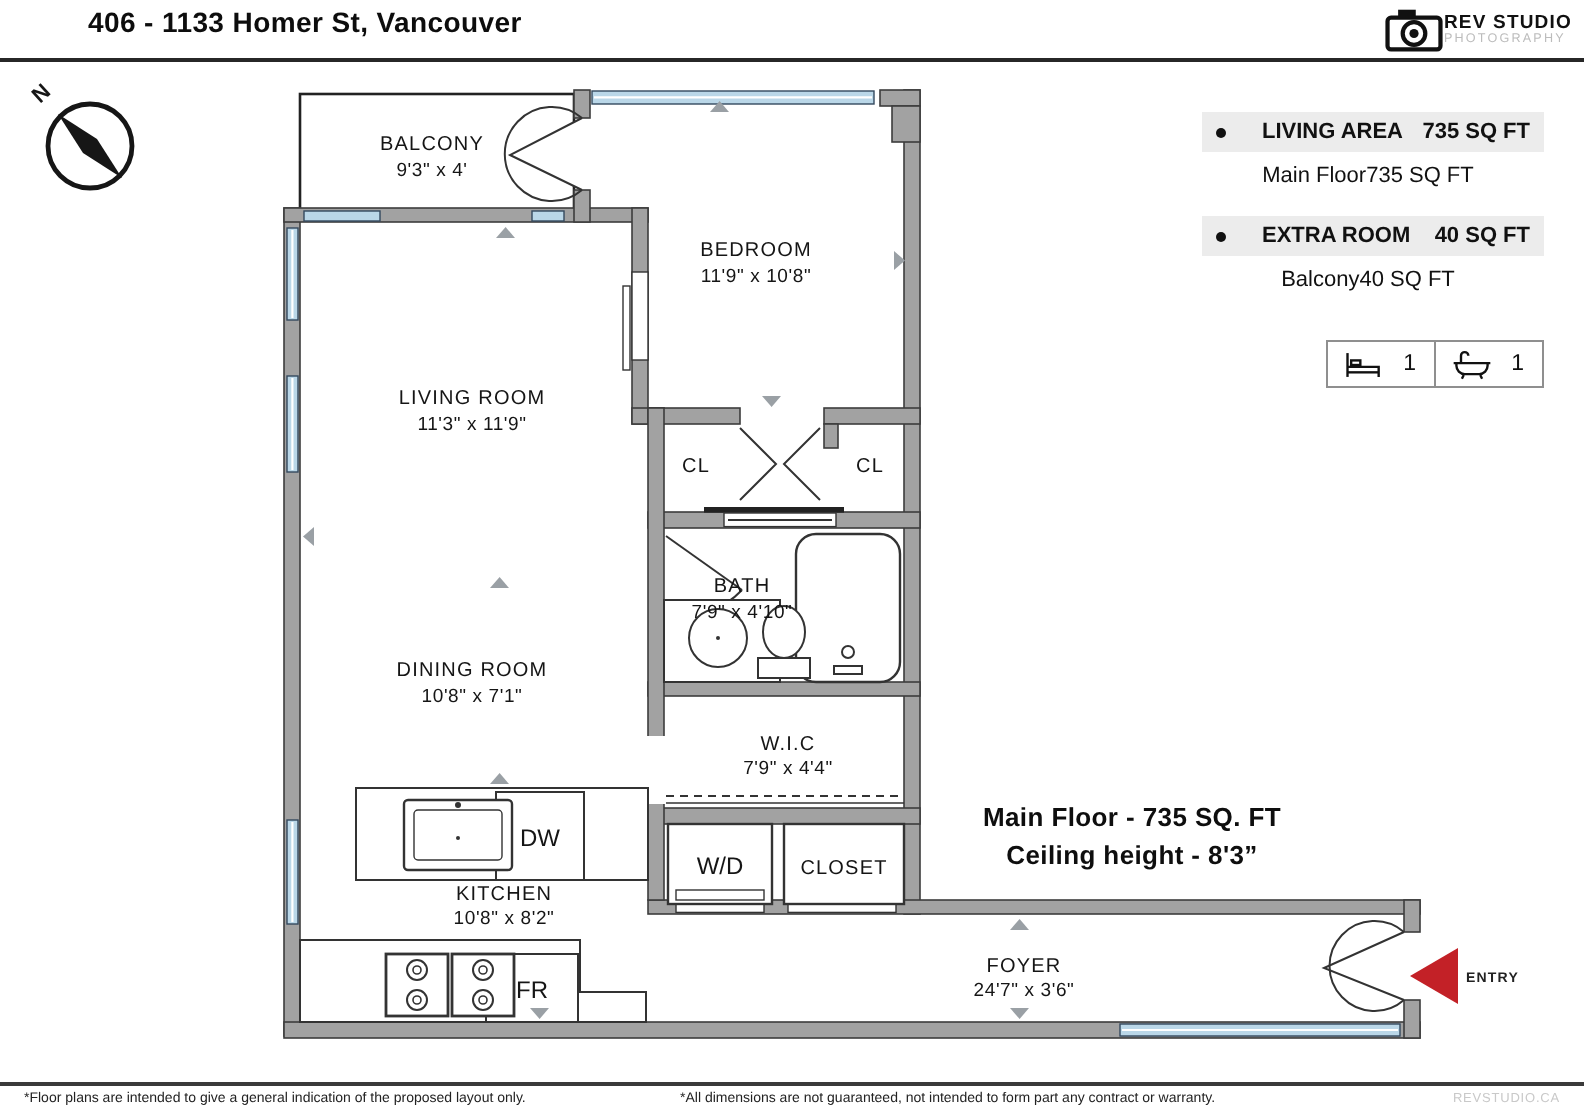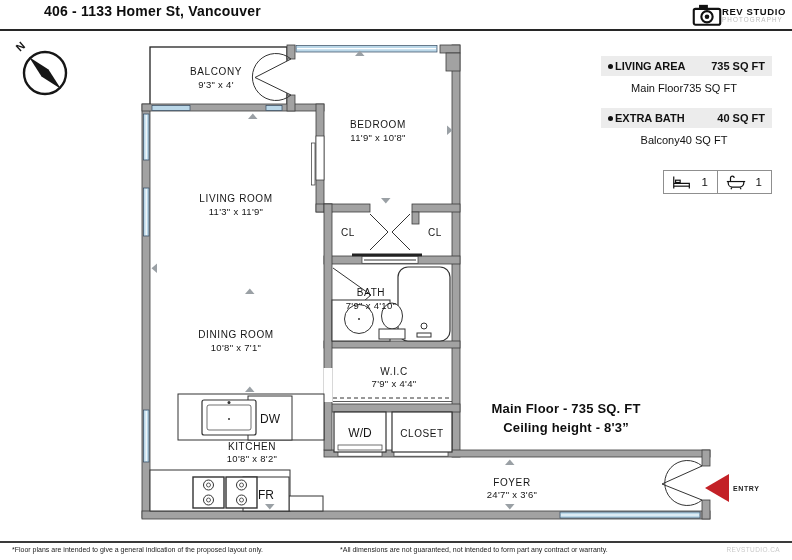--- a/index.html
+++ b/index.html
@@ -18,21 +18,21 @@
   .room-name{font-size:10px;letter-spacing:.6px;fill:#151515;text-anchor:middle;}
   .room-dims{font-size:9.5px;letter-spacing:.3px;fill:#151515;text-anchor:middle;}
   .small-label{font-size:12px;fill:#151515;text-anchor:middle;}
   .annot{font-size:13px;font-weight:bold;fill:#0e0e0e;text-anchor:middle;letter-spacing:.2px;}
   .entry-text{font-size:7px;letter-spacing:.6px;fill:#222;font-weight:600;}
   .n-label{font-size:11px;font-weight:bold;fill:#161616;}
   
   .summary-panel{position:absolute;left:601px;top:56px;width:171px;font-size:11px;}
   .sec-header{display:flex;justify-content:space-between;align-items:center;
               background:#ececec;padding:4px 7px;font-weight:bold;}
-  .sec-header .hleft{display:flex;align-items:center;gap:2px;}
+  .sec-header .hleft{display:flex;align-items:center;gap:18px;}
   .dot{width:5px;height:5px;border-radius:50%;background:#111;display:inline-block;}
   .sec-row{display:flex;justify-content:center;padding:6px 7px 6px 2px;margin-bottom:8px;}
   .counts{margin-top:18px;display:flex;justify-content:flex-end;}
   .count-cell{width:55px;height:24px;border:1px solid #8f8f8f;display:flex;align-items:center;
               justify-content:space-between;padding:0 9px 0 7px;box-sizing:border-box;}
   .count-cell + .count-cell{margin-left:-1px;}
   .count-num{font-size:11.5px;color:#111;}
   
   .footer-rule{position:absolute;left:0;top:541px;width:792px;height:1.5px;background:#3a3a3a;}
   .fnote{position:absolute;top:546px;font-size:7px;color:#222;white-space:nowrap;}
@@ -273,21 +273,21 @@
       </span>
       <span>735 SQ FT</span>
     </div>
     <div class="sec-row">
       <span>Main Floor</span>
       <span>735 SQ FT</span>
     </div>
     <div class="sec-header">
       <span class="hleft">
         <span class="dot"></span>
-        <span>EXTRA BATH</span>
+        <span>EXTRA ROOM</span>
       </span>
       <span>40 SQ FT</span>
     </div>
     <div class="sec-row">
       <span>Balcony</span>
       <span>40 SQ FT</span>
     </div>
     <div class="counts">
       <div class="count-cell">
         <svg width="22" height="15" viewBox="0 0 24 16" fill="none" stroke="#111" stroke-width="1.3">

